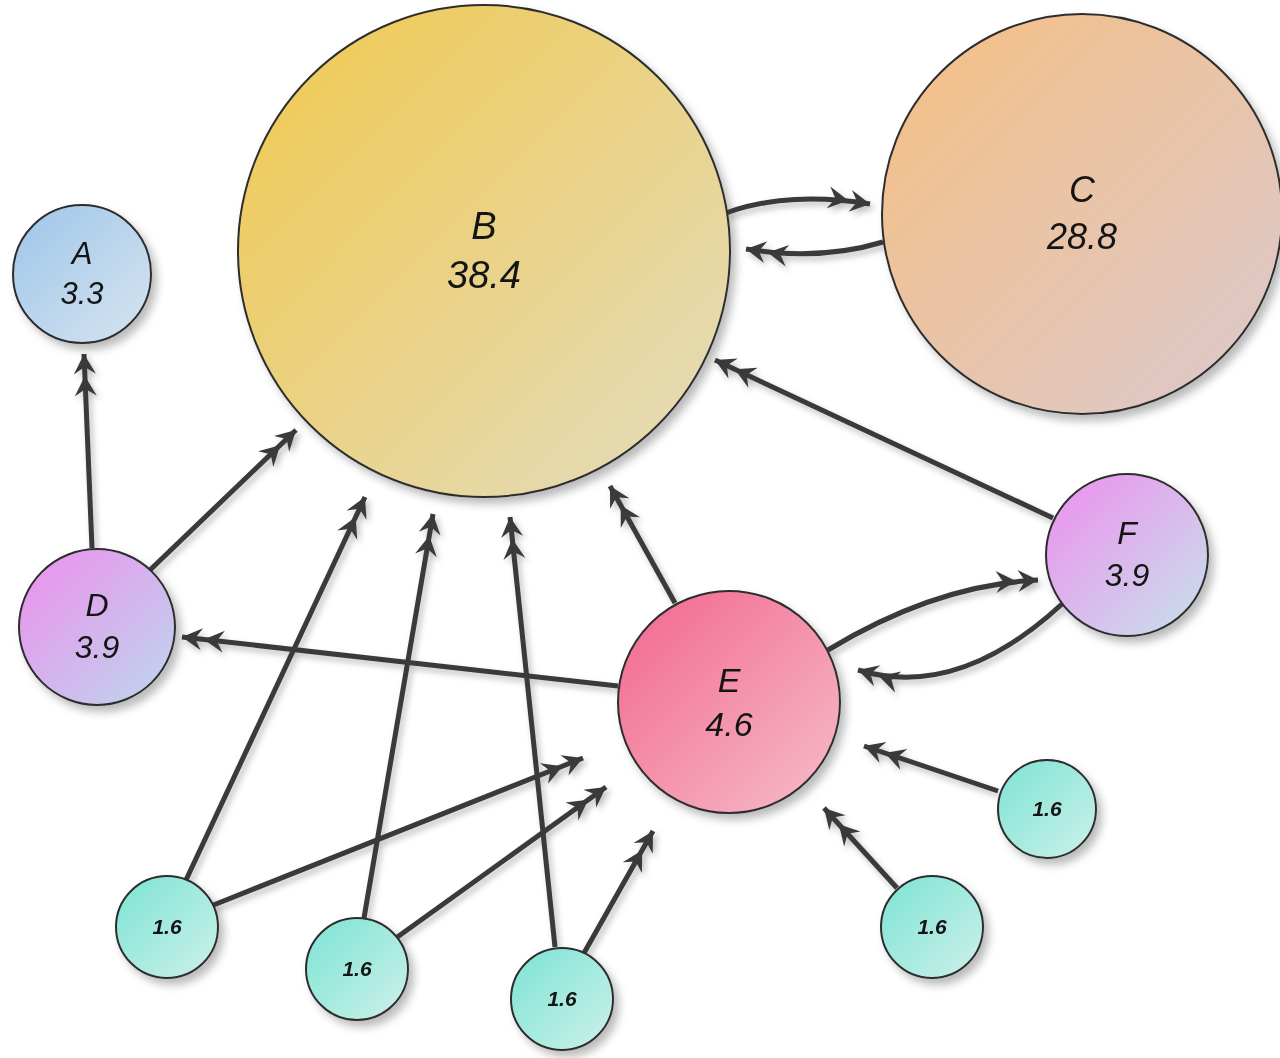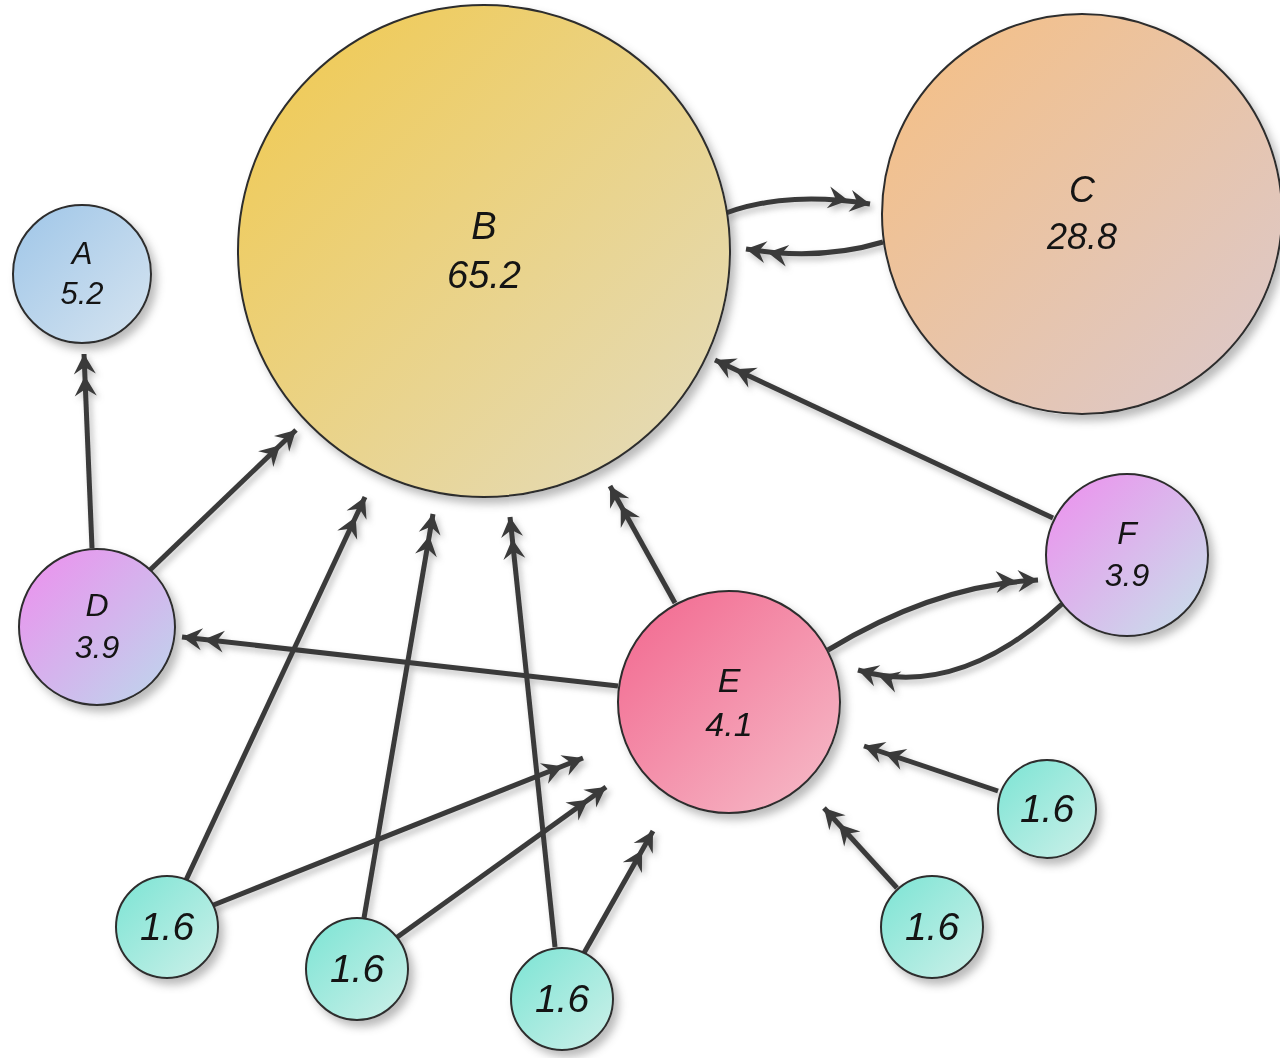--- a/index.html
+++ b/index.html
@@ -31,21 +31,21 @@
     color: #141414;
     text-align: center;
     line-height: 1.3;
   }
   .node-A { left: 12px;  top: 204px; width: 136px; height: 136px; background: linear-gradient(135deg,#9fc6e8,#d6e4f0); font-size: 31px; }
   .node-B { left: 237px; top: 4px;   width: 490px; height: 490px; background: linear-gradient(135deg,#f1c94d,#e3dcc0); font-size: 38px; }
   .node-C { left: 881px; top: 13px;  width: 398px; height: 398px; background: linear-gradient(135deg,#f6bf82,#dbc9ce); font-size: 36px; }
   .node-D { left: 18px;  top: 548px; width: 154px; height: 154px; background: linear-gradient(135deg,#ee8eee,#bcd8ec); font-size: 32px; }
   .node-E { left: 617px; top: 590px; width: 220px; height: 220px; background: linear-gradient(135deg,#f2668e,#f6bdc9); font-size: 34px; }
   .node-F { left: 1045px;top: 473px; width: 160px; height: 160px; background: linear-gradient(135deg,#ee8eee,#c6e3ea); font-size: 32px; }
-  .node-small { width: 100px; height: 100px; background: linear-gradient(135deg,#7ce4d4,#cdf0e9); font-size: 39px; }
+  .node-small { width: 100px; height: 100px; background: linear-gradient(135deg,#7ce4d4,#cdf0e9); font-size: 21px; font-weight: bold; }
   .node-s1 { left: 115px; top: 875px; }
   .node-s2 { left: 305px; top: 917px; }
   .node-s3 { left: 510px; top: 947px; }
   .node-s4 { left: 880px; top: 875px; }
   .node-s5 { left: 997px; top: 759px; width: 96px; height: 96px; }
 </style>
 </head>
 <body>
 
 <div class="canvas">
@@ -72,41 +72,41 @@
     <line class="edge" x1="584" y1="953" x2="653" y2="831" marker-end="url(#dblarrow)"></line>
     <line class="edge" x1="897" y1="888" x2="824" y2="808" marker-end="url(#dblarrow)"></line>
     <line class="edge" x1="998" y1="791" x2="864" y2="746" marker-end="url(#dblarrow)"></line>
     <line class="edge" x1="186" y1="880" x2="365" y2="497" marker-end="url(#dblarrow)"></line>
     <line class="edge" x1="364" y1="918" x2="433" y2="514" marker-end="url(#dblarrow)"></line>
     <line class="edge" x1="555" y1="947" x2="510" y2="517" marker-end="url(#dblarrow)"></line>
   </svg>
 
   <div class="node node-A">
     <div>A</div>
-    <div>5.2</div>
+    <div>3.3</div>
   </div>
 
   <div class="node node-B">
     <div>B</div>
-    <div>65.2</div>
+    <div>38.4</div>
   </div>
 
   <div class="node node-C">
     <div>C</div>
     <div>28.8</div>
   </div>
 
   <div class="node node-D">
     <div>D</div>
     <div>3.9</div>
   </div>
 
   <div class="node node-E">
     <div>E</div>
-    <div>4.1</div>
+    <div>4.6</div>
   </div>
 
   <div class="node node-F">
     <div>F</div>
     <div>3.9</div>
   </div>
 
   <div class="node node-small node-s1">
     <div>1.6</div>
   </div>

